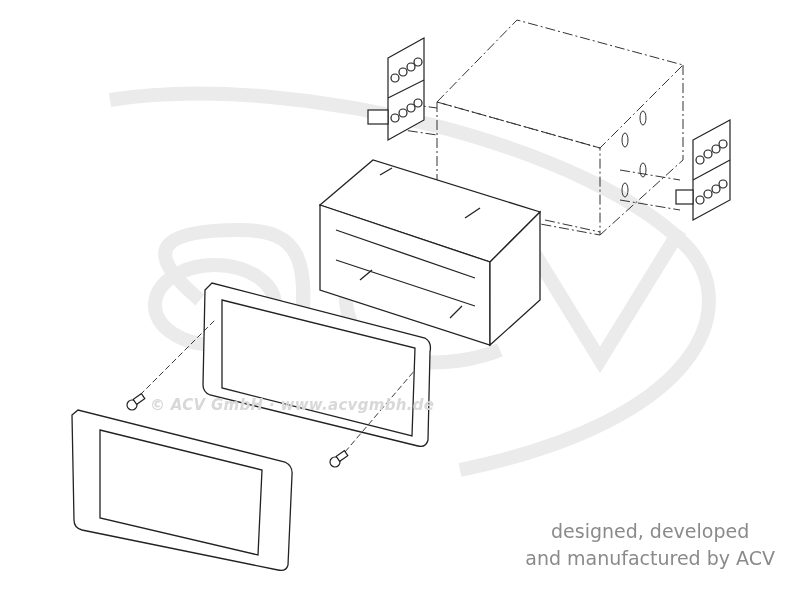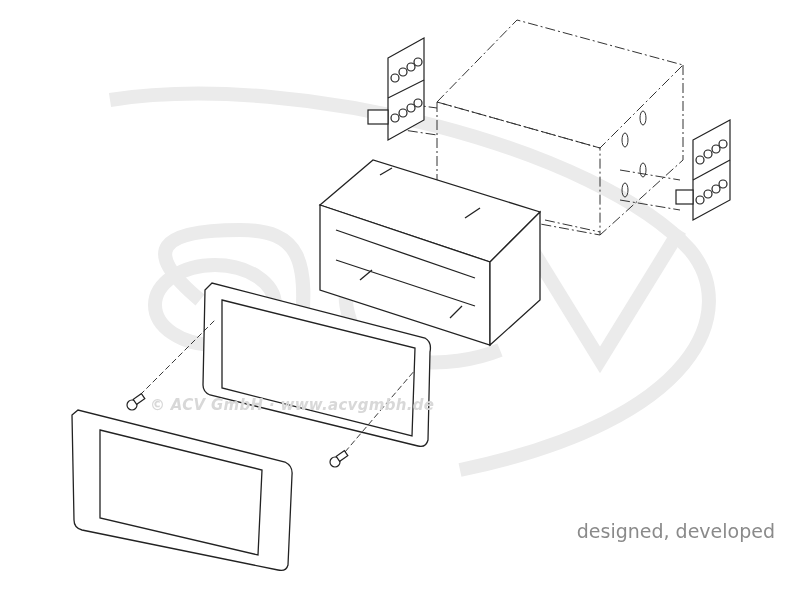--- a/index.html
+++ b/index.html
@@ -99,13 +99,14 @@
     <line x1="345" y1="452" x2="415" y2="370" stroke-dasharray="6,3" stroke-width="0.9"></line>
     <circle cx="335" cy="462" r="5"></circle>
     <rect x="337" y="453" width="10" height="6" transform="rotate(-35 342 456)"></rect>
   </g>
 </svg>
 
 <div class="watermark-text">© ACV GmbH · www.acvgmbh.de</div>
 
 <div class="caption">
   <div>designed, developed</div>
+  <div>and manufactured by ACV</div>
 </div>
 
 </body></html>

